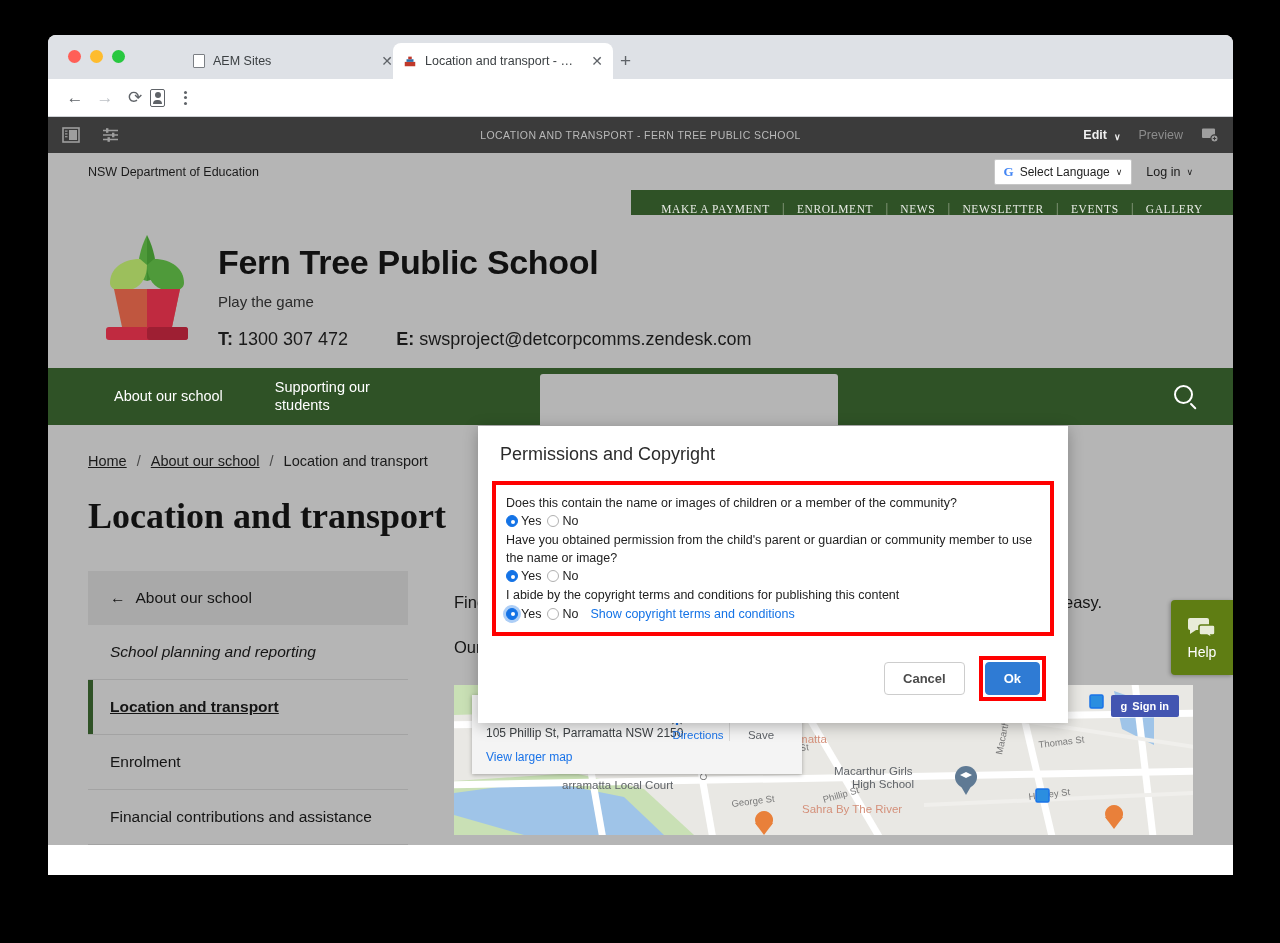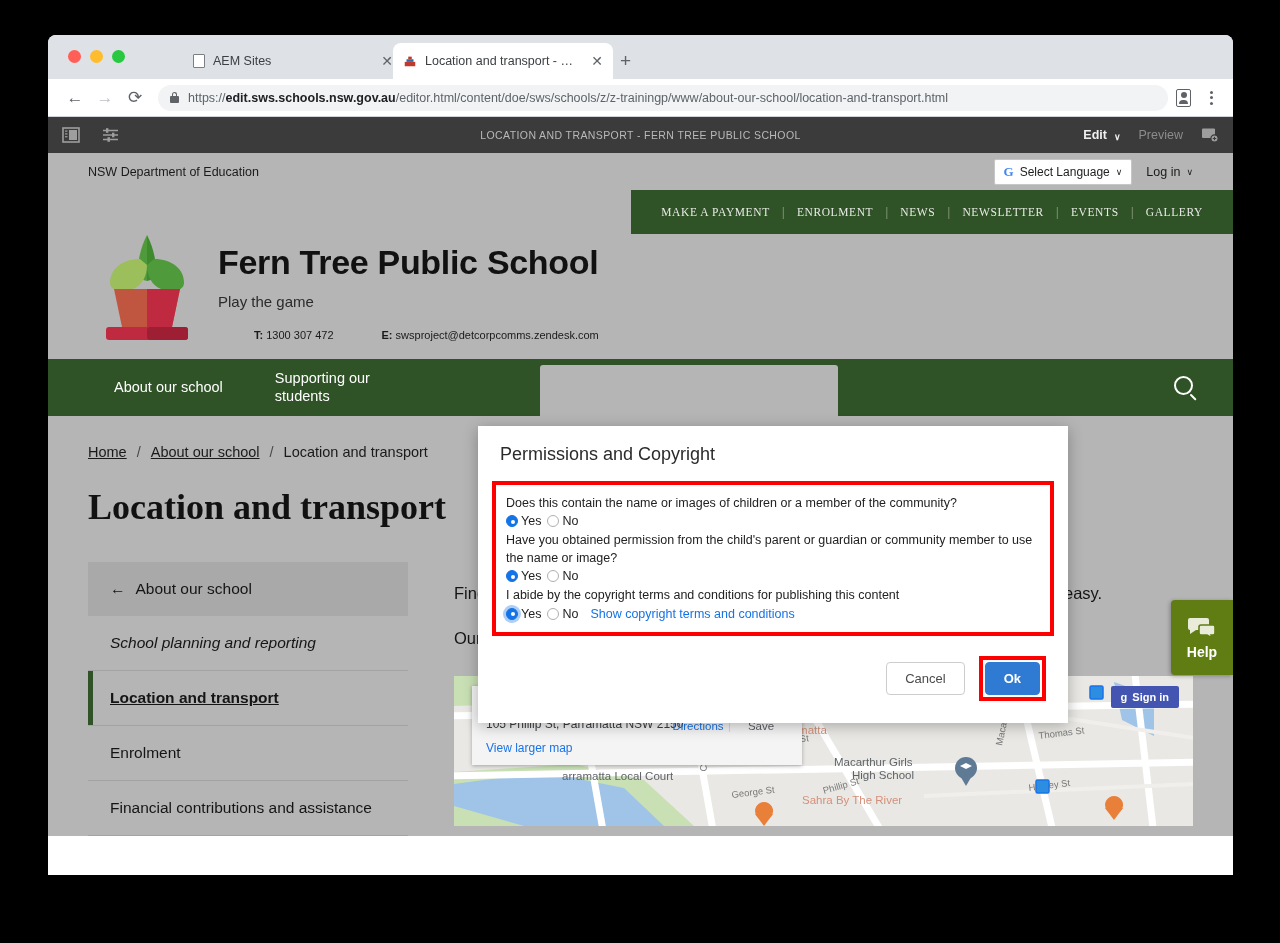--- a/index.html
+++ b/index.html
@@ -61,30 +61,30 @@
   .doebar{height:37px;background:#b5b5b5;display:flex;align-items:center;padding:0 40px;box-sizing:border-box;}
   .doe-text{font-size:12.5px;color:#1a1a1a;}
   .doe-right{margin-left:auto;display:flex;align-items:center;gap:14px;}
   .langsel{background:#fff;border:1px solid #c6c6c6;border-radius:2px;height:24px;display:flex;
            align-items:center;gap:6px;padding:0 9px;font-size:12px;color:#222;}
   .gicon{font-weight:bold;font-size:13px;color:#4285f4;font-family:"Liberation Serif",serif;}
   .login{font-size:12.5px;color:#1a1a1a;display:flex;align-items:center;gap:6px;}
 
   
   .school-head{background:#b5b5b5;position:relative;padding-bottom:18px;}
-  .utilnav{position:absolute;right:0;top:0;background:#2f5226;height:44px;display:flex;align-items:center;
+  .utilnav{position:absolute;right:0;top:0;background:#2f5226;height:25px;display:flex;align-items:flex-end;
            padding:0 18px;box-sizing:border-box;}
   .utilnav a{color:#e9ece6;font-size:11.5px;letter-spacing:.6px;font-family:"Liberation Serif",serif;
              padding:0 12px;white-space:nowrap;}
   .utilnav .sep{color:#7d9172;font-size:12px;}
   .brand{display:flex;align-items:flex-start;padding:41px 0 0 52px;}
   .logo{width:94px;height:110px;flex:none;margin-right:24px;}
   .school-name{font-size:34px;font-weight:bold;color:#111;letter-spacing:-.3px;margin:12px 0 0 0;}
   .tagline{font-size:15px;color:#2b2b2b;margin-top:11px;}
-  .contact{font-size:11px;color:#1a1a1a;margin-top:19px;display:flex;gap:48px;margin-left:36px;}
+  .contact{font-size:18px;color:#1a1a1a;margin-top:19px;display:flex;gap:48px;}
   .contact b{font-weight:bold;}
 
   
   .mainnav{background:#2f5226;height:57px;display:flex;align-items:center;padding:0 40px;
            box-sizing:border-box;position:relative;}
   .mainnav .item{color:#fff;font-size:14.5px;padding:0 26px;line-height:1.2;max-width:130px;}
   .nav-hl{position:absolute;left:492px;top:6px;width:298px;height:51px;background:#b5b5b5;border-radius:3px 3px 0 0;}
   .searchbtn{margin-left:auto;}
   .mag{width:15px;height:15px;border:2.4px solid #fff;border-radius:50%;position:relative;display:inline-block;}
   .mag::after{content:"";position:absolute;right:-6px;bottom:-5px;width:8px;height:2.4px;background:#fff;
@@ -122,42 +122,42 @@
   .mc-act .ico{display:block;height:22px;}
   .mc-divider{width:1px;height:34px;background:#d8d8d8;}
   .mc-link{font-size:12px;color:#1a73e8;margin-top:10px;}
   .signin{position:absolute;right:14px;top:10px;background:#4355b1;color:#fff;font-size:11px;
           font-weight:bold;padding:5px 10px;border-radius:2px;display:flex;align-items:center;gap:5px;}
 
   
   .help{position:absolute;right:0;top:565px;width:62px;height:75px;background:#5f7d13;
         border-radius:4px 0 0 4px;display:flex;flex-direction:column;align-items:center;
         justify-content:center;gap:4px;z-index:30;box-shadow:-1px 1px 4px rgba(0,0,0,.3);}
-  .help-label{color:#fff;font-size:14px;font-weight:bold;}
+  .help-label{color:#fff;font-size:14px;font-weight:normal;}
 
   
   .modal{position:absolute;left:430px;top:391px;width:590px;background:#fff;z-index:50;
          box-shadow:0 3px 14px rgba(0,0,0,.28);}
   .modal-head{font-size:18px;color:#2b2b2b;padding:18px 22px 16px 22px;}
   .modal-body{position:relative;padding:0 14px;}
   .redbox{border:4px solid #ff0000;padding:9px 10px 8px 10px;}
   .q{font-size:12.5px;color:#222;line-height:1.45;}
   .radios{display:flex;align-items:center;gap:0;margin:2px 0 3px 0;}
   .radio-wrap{display:flex;align-items:center;gap:3px;margin-right:6px;position:relative;}
   .radio{width:12px;height:12px;border-radius:50%;border:1px solid #b0b0b0;background:#fff;
          box-sizing:border-box;flex:none;position:relative;}
   .radio.sel{background:#1473e6;border-color:#1473e6;}
   .radio.sel::after{content:"";position:absolute;left:3.5px;top:3.5px;width:4px;height:4px;
                     border-radius:50%;background:#fff;}
   .radio.focus{box-shadow:0 0 0 3px rgba(20,115,230,.35);}
   .rlabel{font-size:12.5px;color:#222;}
   .showlink{font-size:12.5px;color:#1473e6;margin-left:6px;}
   .modal-foot{display:flex;justify-content:flex-end;align-items:center;gap:14px;padding:20px 22px 22px 22px;}
   .btn{font-size:13px;padding:8px 18px;border-radius:4px;box-sizing:border-box;}
-  .btn-cancel{background:#fff;border:1px solid #cdcdcd;color:#4b4b4b;}
+  .btn-cancel{background:#fff;border:1px solid #cdcdcd;color:#4b4b4b;font-weight:bold;}
   .btn-ok-wrap{border:4px solid #ff0000;padding:2px;}
   .btn-ok{background:#2f7bd4;color:#fff;border:1px solid #2f7bd4;font-weight:bold;}
 
   a{text-decoration:none;}
 </style>
 </head>
 <body>
 
 <div class="screen">
 
@@ -184,27 +184,20 @@
       <span class="tab-x">✕</span>
     </div>
 
     <div class="newtab">+</div>
   </div>
 
   <div class="urlbar">
     <span class="navbtn">←</span>
     <span class="navbtn dim">→</span>
     <span class="navbtn">⟳</span>
-    <div class="urlfield">
-      <span class="lock">
-        <span class="lock-shackle"></span>
-          <span class="lock-body"></span>
-      </span>
-      <span class="url"><span class="scheme">https://</span><b>edit.sws.schools.nsw.gov.au</b><span>/editor.html/content/doe/sws/schools/z/z-trainingp/www/about-our-school/location-and-transport.html</span></span>
-    </div>
     <span class="idcard"></span>
     <span class="kebab">
         <i></i>
         <i></i>
         <i></i>
       </span>
   </div>
 
   <div class="aembar">
     <div class="aem-left">

